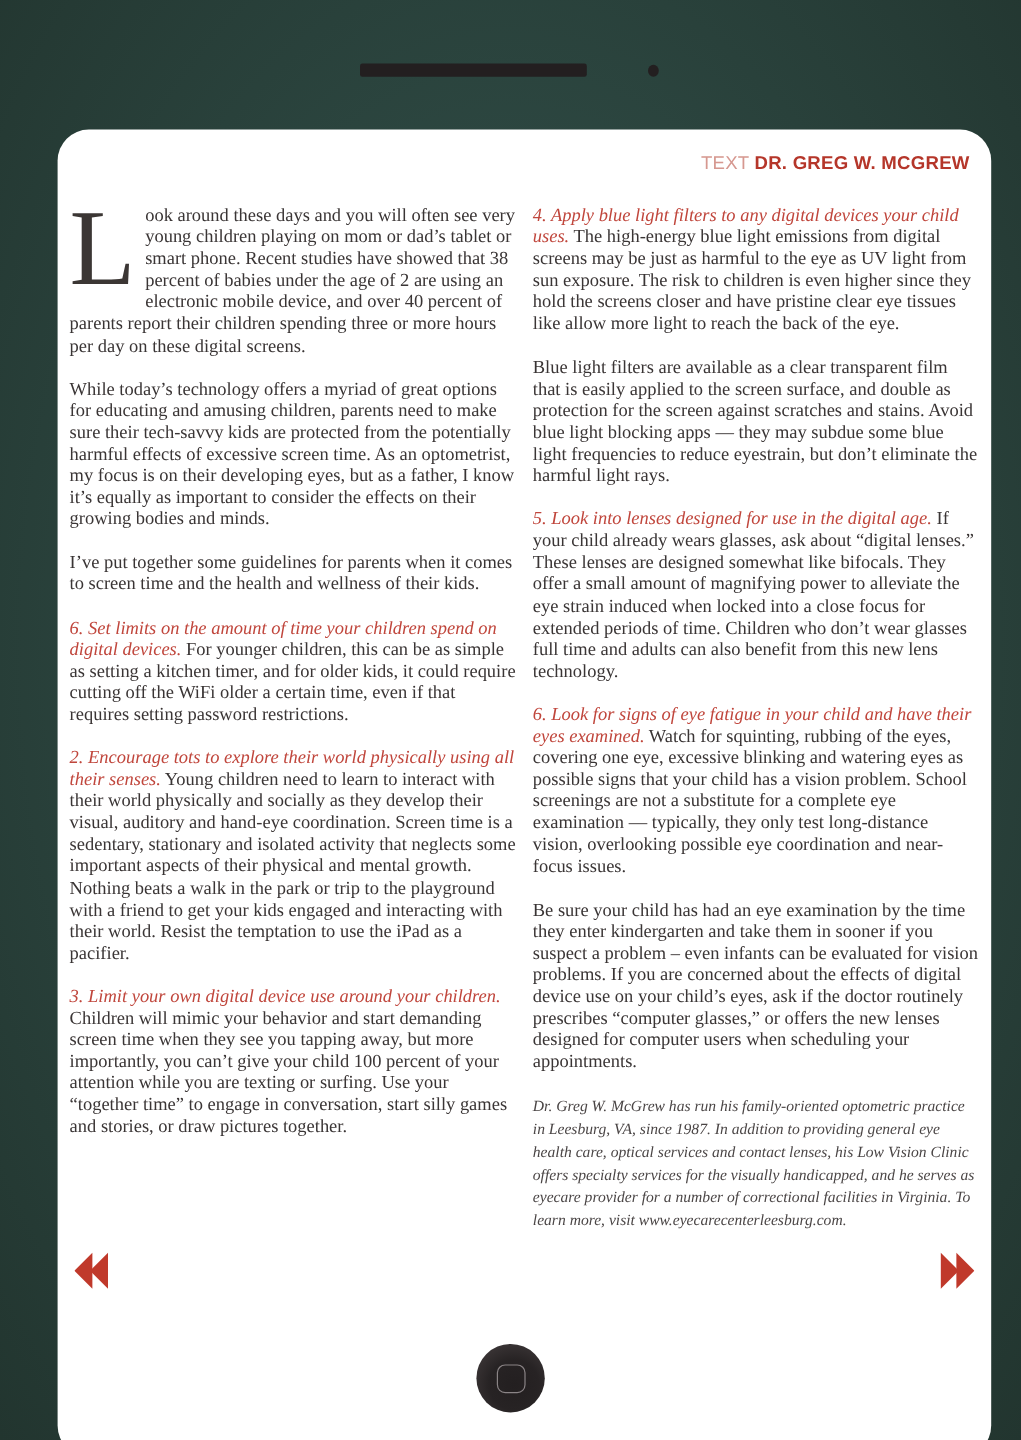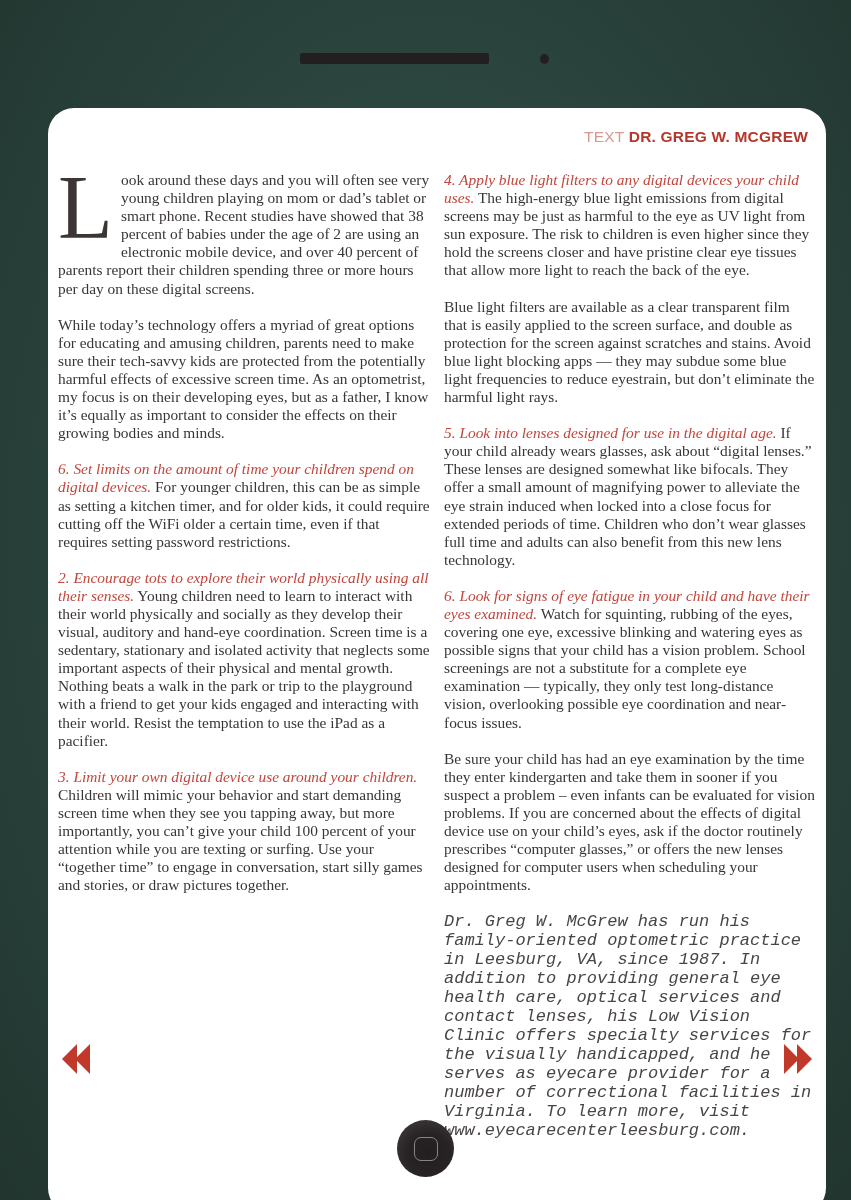--- a/index.html
+++ b/index.html
@@ -35,22 +35,22 @@
   .col.left { left:10px; width:372px; }
   .col.right { left:396px; width:372px; }
   .col p { margin:0 0 18px 0; }
   .lead { font-style:italic; color:#c0463c; }
   .dropcap {
     float:left; font-family:"Liberation Serif", "DejaVu Serif", serif;
     font-size:90px; line-height:66px; height:70px; color:#3b3634;
     margin:4px 8px 0 0; padding:0;
   }
   .bio {
-    font-family:Liberation Mono, monospace;
-    font-style:italic; font-size:17px; line-height:19px; color:#4a4545;
+    font-family:Liberation Serif, serif;
+    font-style:italic; font-size:13px; line-height:19px; color:#4a4545;
     margin-top:2px !important;
   }
   .nav-arrow {
     position:absolute; top:935px; width:30px; height:32px; cursor:pointer;
   }
   .nav-arrow.prev { left:14px; }
   .nav-arrow.next { right:14px; }
   .home-button {
     position:absolute; left:397px; top:1120px; width:57px; height:57px;
     border-radius:50%;
@@ -72,27 +72,28 @@
   <div class="byline">
     <span class="label">TEXT</span>
     <span class="author">DR. GREG W. MCGREW</span>
   </div>
 
   <div class="col left">
     <p>
       <span class="dropcap">L</span><span>ook around these days and you will often see very young children playing on mom or dad’s tablet or smart phone. Recent studies have showed that 38 percent of babies under the age of 2 are using an electronic mobile device, and over 40 percent of parents report their children spending three or more hours per day on these digital screens.</span>
     </p>
     <p>While today’s technology offers a myriad of great options for educating and amusing children, parents need to make sure their tech-savvy kids are protected from the potentially harmful effects of excessive screen time. As an optometrist, my focus is on their developing eyes, but as a father, I know it’s equally as important to consider the effects on their growing bodies and minds.</p>
+    <p>I’ve put together some guidelines for parents when it comes to screen time and the health and wellness of their kids.</p>
     <p><span class="lead">6. Set limits on the amount of time your children spend on digital devices.</span><span> For younger children, this can be as simple as setting a kitchen timer, and for older kids, it could require cutting off the WiFi older a certain time, even if that requires setting password restrictions.</span></p>
     <p><span class="lead">2. Encourage tots to explore their world physically using all their senses.</span><span> Young children need to learn to interact with their world physically and socially as they develop their visual, auditory and hand-eye coordination. Screen time is a sedentary, stationary and isolated activity that neglects some important aspects of their physical and mental growth. Nothing beats a walk in the park or trip to the playground with a friend to get your kids engaged and interacting with their world. Resist the temptation to use the iPad as a pacifier.</span></p>
     <p><span class="lead">3. Limit your own digital device use around your children.</span><span> Children will mimic your behavior and start demanding screen time when they see you tapping away, but more importantly, you can’t give your child 100 percent of your attention while you are texting or surfing. Use your “together time” to engage in conversation, start silly games and stories, or draw pictures together.</span></p>
   </div>
 
   <div class="col right">
-    <p><span class="lead">4. Apply blue light filters to any digital devices your child uses.</span><span> The high-energy blue light emissions from digital screens may be just as harmful to the eye as UV light from sun exposure. The risk to children is even higher since they hold the screens closer and have pristine clear eye tissues that allow more light to reach the back of the eye.</span></p>
+    <p><span class="lead">4. Apply blue light filters to any digital devices your child uses.</span><span> The high-energy blue light emissions from digital screens may be just as harmful to the eye as UV light from sun exposure. The risk to children is even higher since they hold the screens closer and have pristine clear eye tissues like allow more light to reach the back of the eye.</span></p>
     <p>Blue light filters are available as a clear transparent film that is easily applied to the screen surface, and double as protection for the screen against scratches and stains. Avoid blue light blocking apps — they may subdue some blue light frequencies to reduce eyestrain, but don’t eliminate the harmful light rays.</p>
     <p><span class="lead">5. Look into lenses designed for use in the digital age.</span><span> If your child already wears glasses, ask about “digital lenses.” These lenses are designed somewhat like bifocals. They offer a small amount of magnifying power to alleviate the eye strain induced when locked into a close focus for extended periods of time. Children who don’t wear glasses full time and adults can also benefit from this new lens technology.</span></p>
     <p><span class="lead">6. Look for signs of eye fatigue in your child and have their eyes examined.</span><span> Watch for squinting, rubbing of the eyes, covering one eye, excessive blinking and watering eyes as possible signs that your child has a vision problem. School screenings are not a substitute for a complete eye examination — typically, they only test long-distance vision, overlooking possible eye coordination and near-focus issues.</span></p>
     <p>Be sure your child has had an eye examination by the time they enter kindergarten and take them in sooner if you suspect a problem – even infants can be evaluated for vision problems. If you are concerned about the effects of digital device use on your child’s eyes, ask if the doctor routinely prescribes “computer glasses,” or offers the new lenses designed for computer users when scheduling your appointments.</p>
     <p class="bio">Dr. Greg W. McGrew has run his family-oriented optometric practice in Leesburg, VA, since 1987. In addition to providing general eye health care, optical services and contact lenses, his Low Vision Clinic offers specialty services for the visually handicapped, and he serves as eyecare provider for a number of correctional facilities in Virginia. To learn more, visit www.eyecarecenterleesburg.com.</p>
   </div>
 
   <div class="nav-arrow prev">
     <svg width="30" height="32" viewBox="0 0 30 32">
       <polygon points="0,16 15,1 15,31" fill="#c0392b"></polygon>

